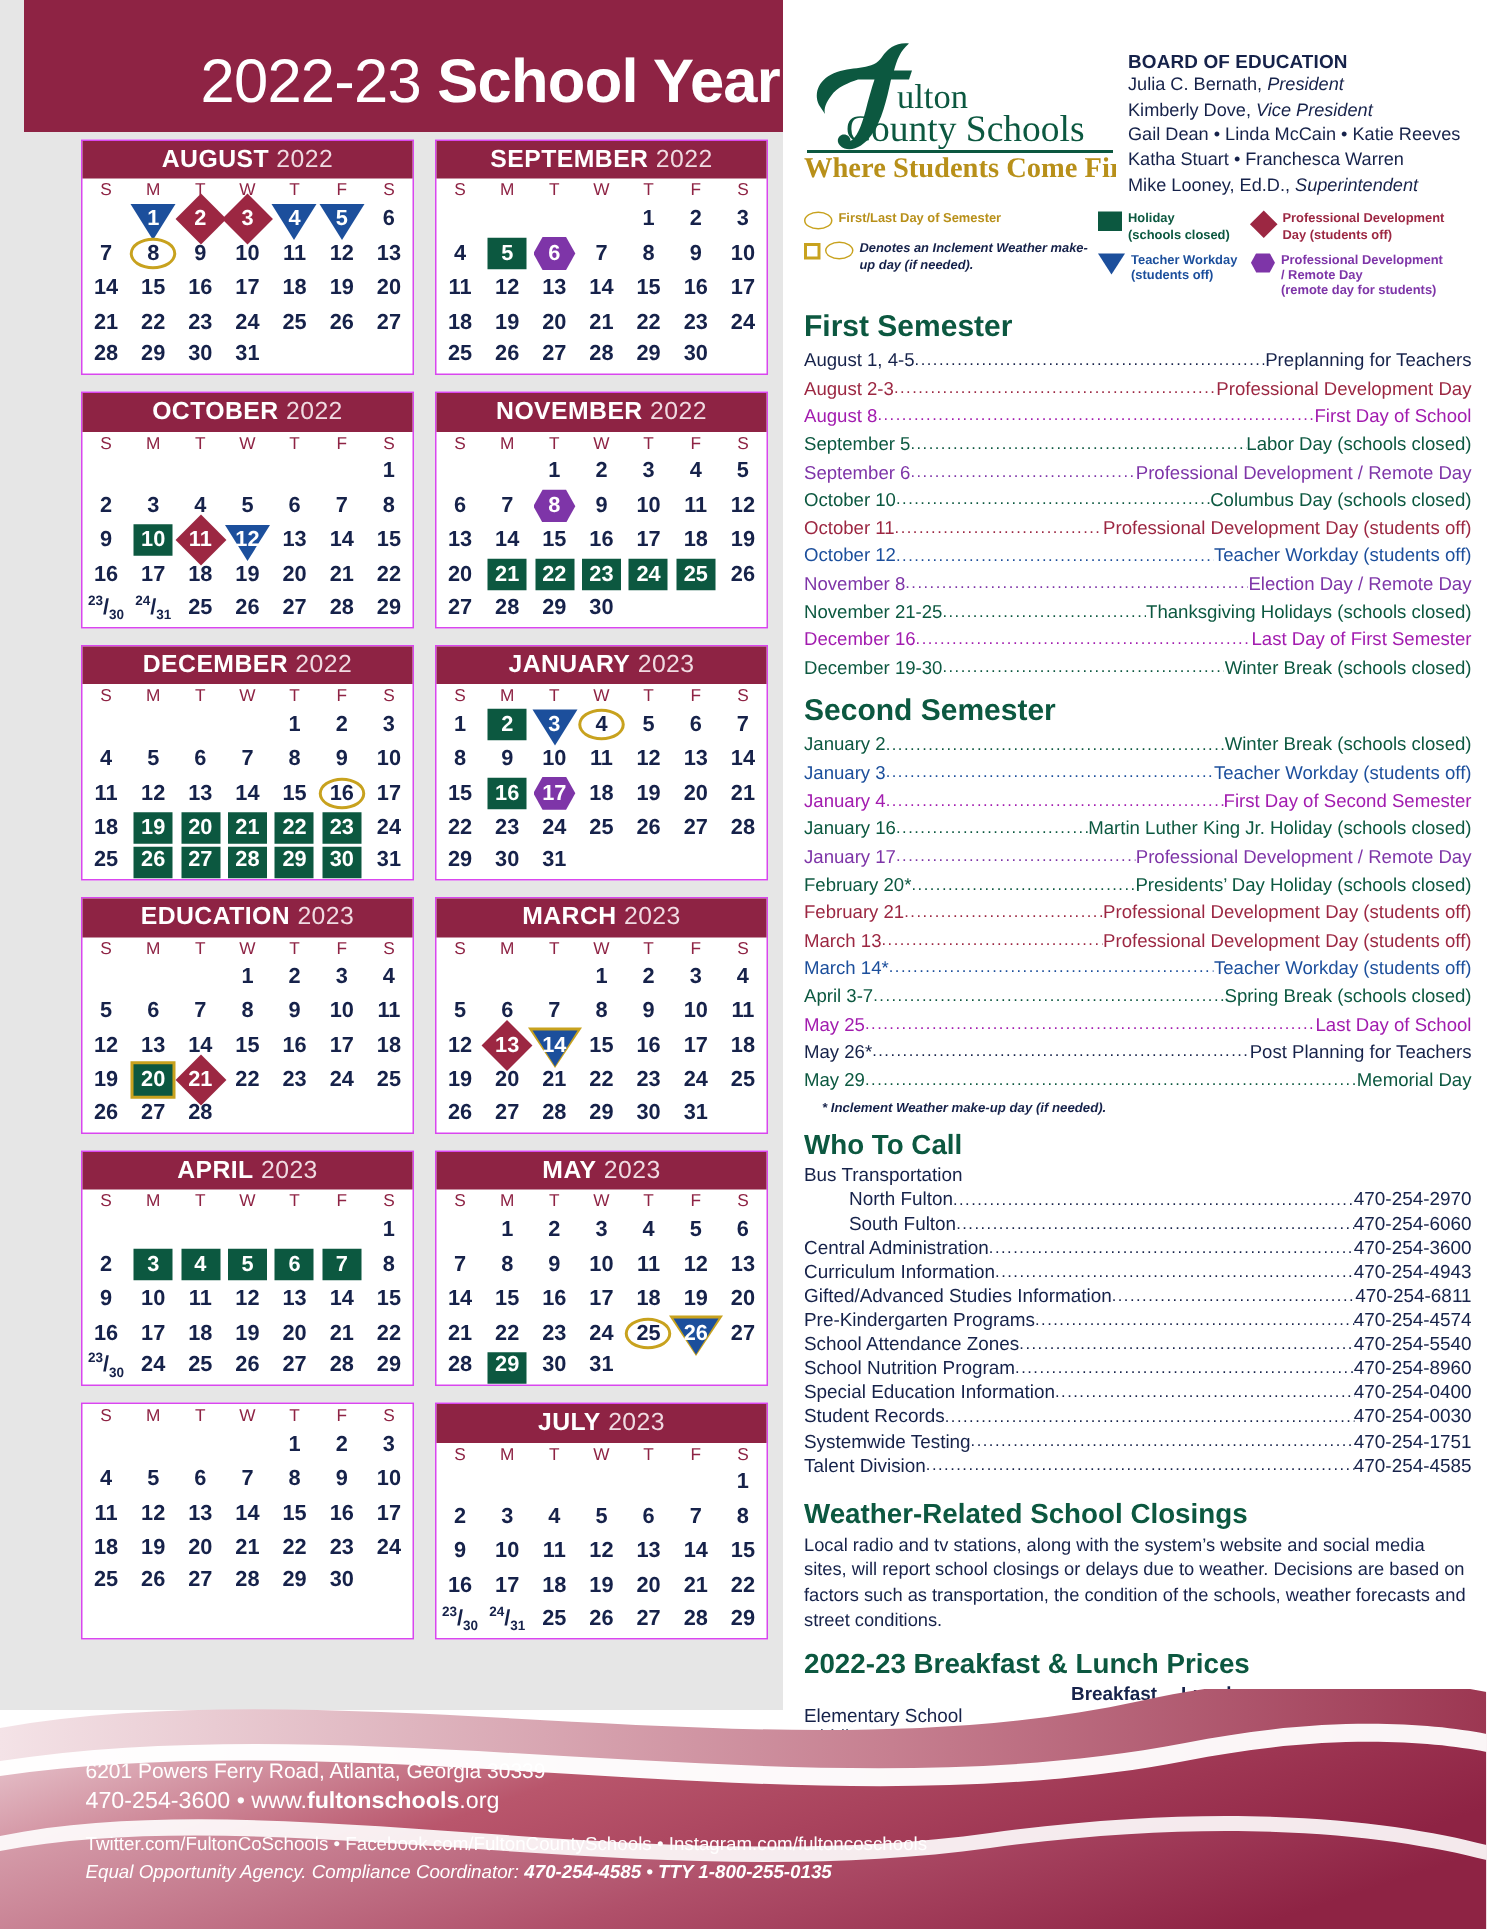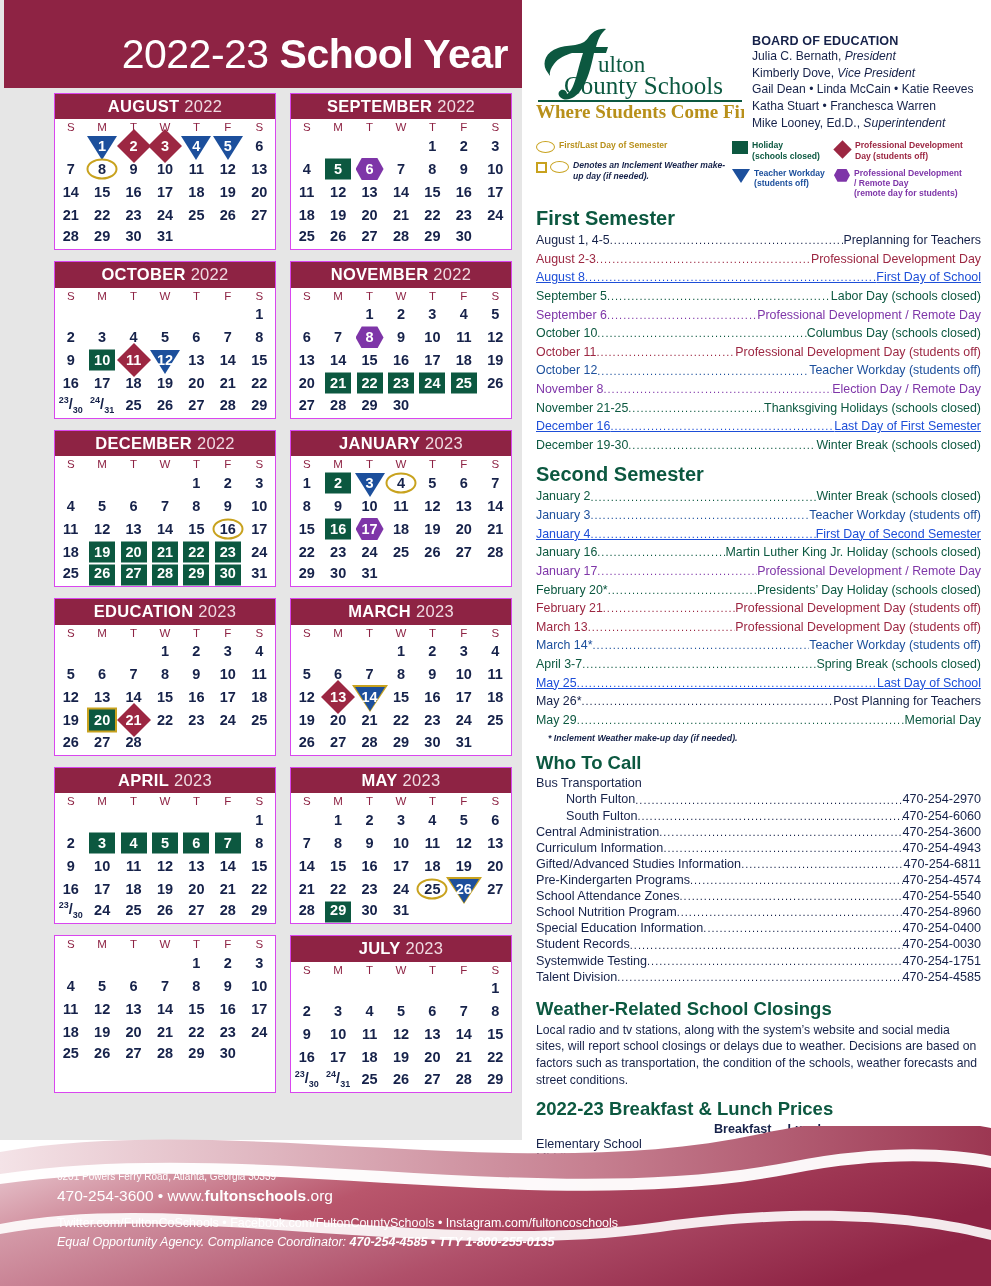--- a/index.html
+++ b/index.html
@@ -10,21 +10,21 @@
     position: relative;
     overflow: hidden;
   }
 
   
   #left-col {
     position: absolute; left: 0; top: 0; width: 522px; height: 1140px;
     background: #e6e6e6;
   }
   #title-banner {
-    position: absolute; left: 4px; top: 0; width: 522px; height: 88px;
+    position: absolute; left: 16px; top: 0; width: 522px; height: 88px;
     background: #8e2344;
   }
   #title-banner .t {
     position: absolute; right: 18px; bottom: 10px;
     color: #ffffff; font-size: 41px; letter-spacing: -0.5px; white-space: nowrap;
   }
   #title-banner .t .yr { font-weight: 300; }
   #title-banner .t .sy { font-weight: bold; }
 
   #months {
@@ -128,21 +128,21 @@
     display: flex; align-items: flex-end; font-size: 12.4px; line-height: 1.5; white-space: nowrap;
   }
   ul.dotlist li .lab { flex: 0 0 auto; }
   ul.dotlist li .dots {
     flex: 1 1 auto; overflow: hidden; white-space: nowrap; letter-spacing: 1px;
     font-size: 11px; position: relative; bottom: 1px; min-width: 10px;
   }
   ul.dotlist li .val { flex: 0 0 auto; }
   .c-navy { color: #16224a; }
   .c-maroon { color: #9c2742; }
-  .c-gold { color: #1d4ed8; text-decoration: underline; }
+  .c-gold { color: #a21caf; }
   .c-green { color: #0c5840; }
   .c-purple { color: #7e35a8; }
   .c-blue { color: #1c4f9c; }
 
   .footnote { font-size: 8.8px; font-style: italic; font-weight: bold; color: #16224a; margin: 4px 0 0 12px; }
 
   ul.phonelist { list-style: none; }
   ul.phonelist li { display: flex; align-items: flex-end; font-size: 12.6px; line-height: 1.28; color: #16224a; white-space: nowrap; }
   ul.phonelist li.plain { display: block; }
   ul.phonelist li.indent .lab { padding-left: 30px; }
@@ -157,21 +157,21 @@
   table.prices th.blank { width: 170px; }
   table.prices td { padding: 0 8px; }
   table.prices td.name { text-align: left; padding-left: 0; }
   table.prices td.num { text-align: right; }
 
   
   #footer {
     position: absolute; left: 0; bottom: 0; width: 991px; height: 160px; overflow: hidden;
   }
   #footer-text { position: absolute; left: 57px; top: 44px; color: #ffffff; z-index: 5; }
-  #footer-text .l1 { font-size: 10px; line-height: 1.45; }
+  #footer-text .l1 { font-size: 14px; line-height: 1.45; }
   #footer-text .l2 { font-size: 15.5px; line-height: 1.45; }
   #footer-text .l2 b { font-weight: bold; }
   #footer-text .l3 { font-size: 12.5px; margin-top: 7px; line-height: 1.5; }
   #footer-text .l4 { font-size: 12.5px; font-style: italic; line-height: 1.5; }
   #footer-text .l4 b { font-weight: bold; }
 </style>
 </head>
 <body>
 
 <div id="left-col">

